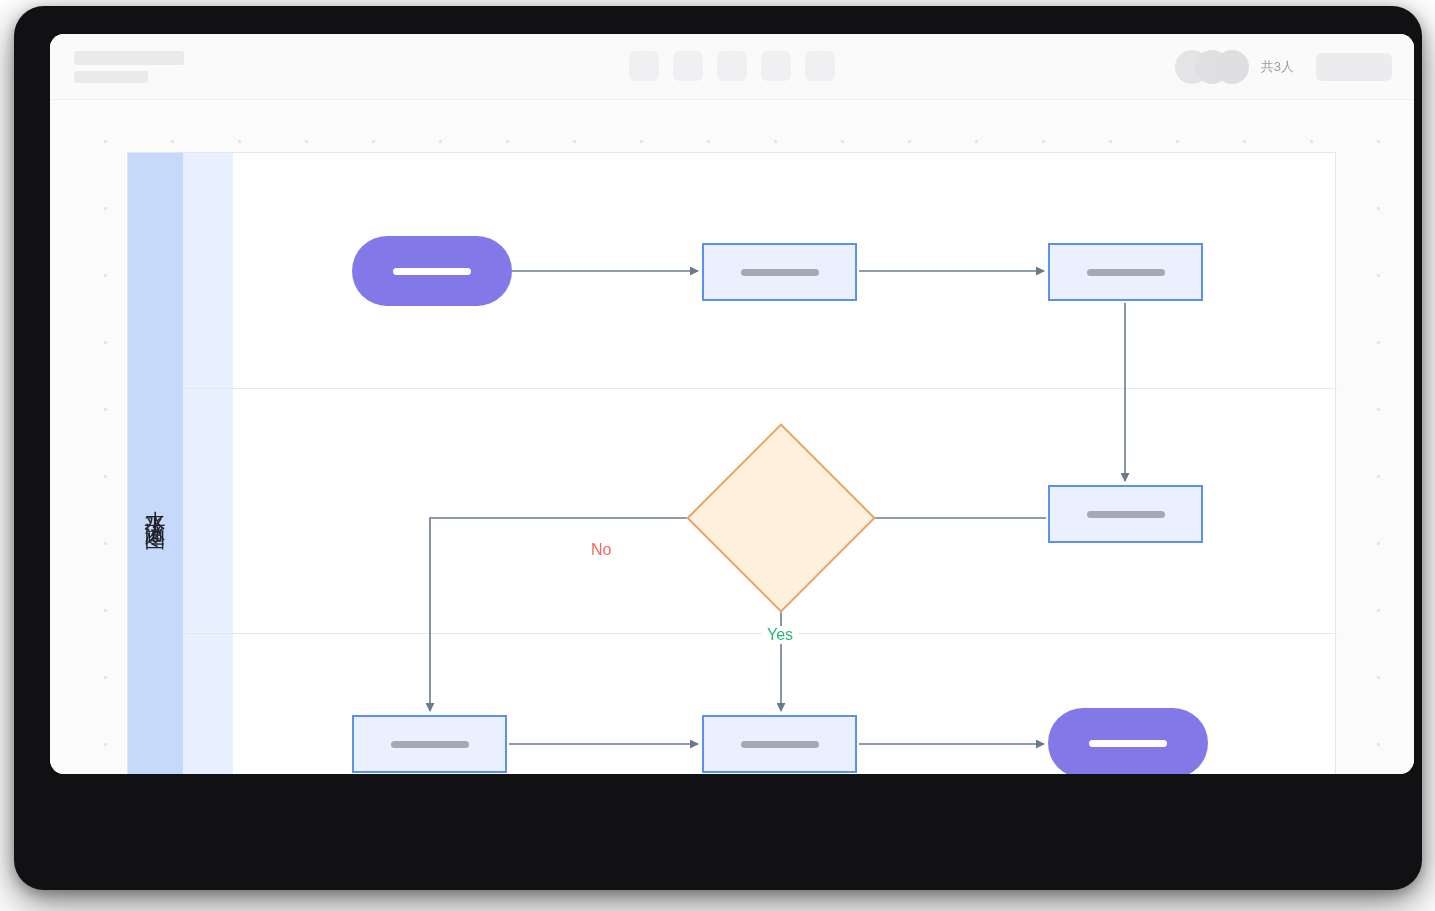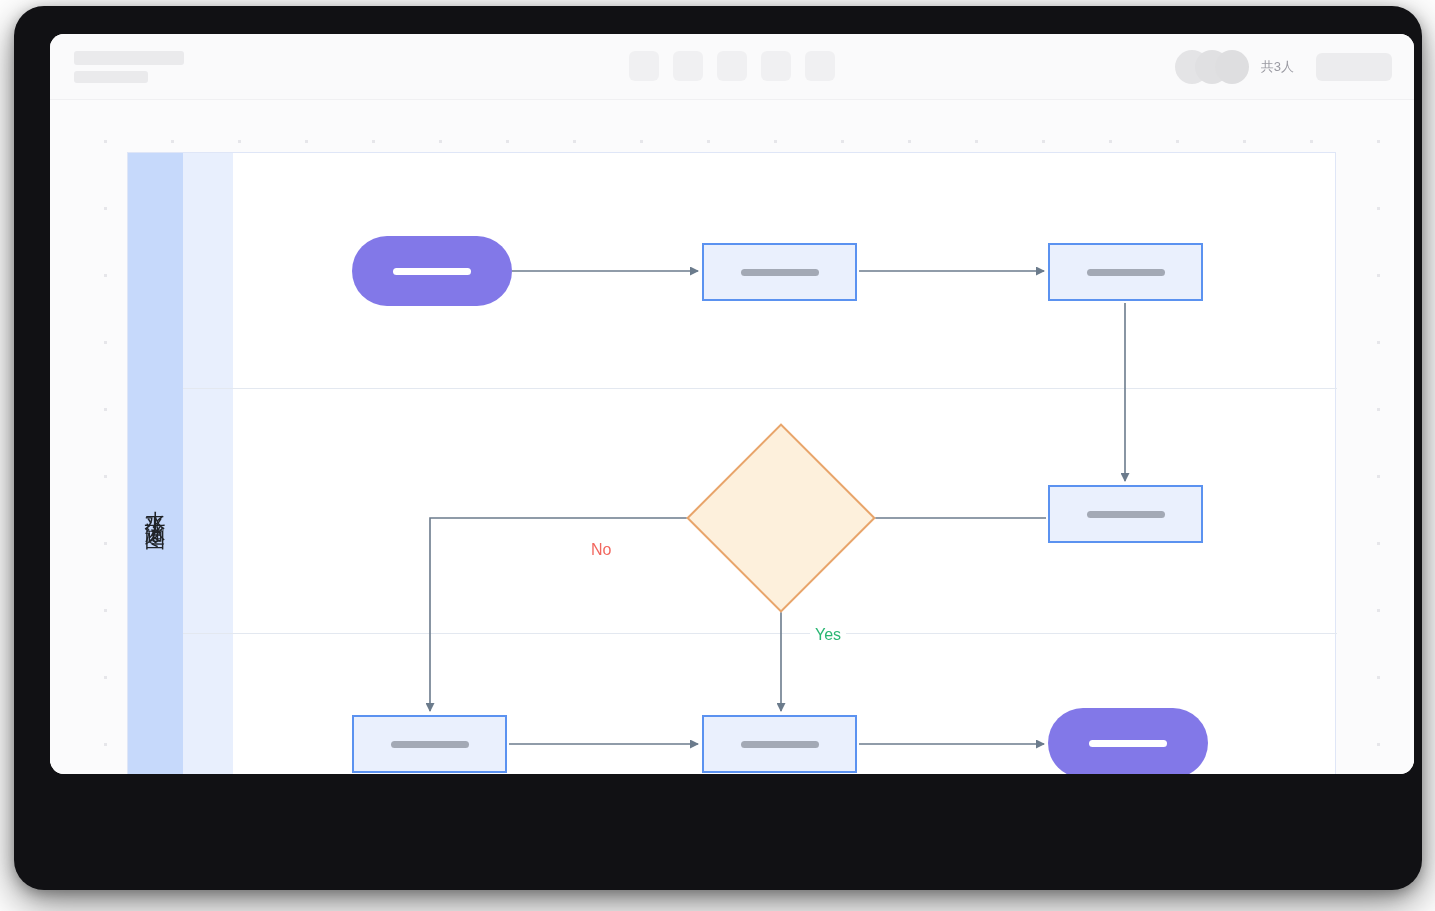--- a/index.html
+++ b/index.html
@@ -317,20 +317,20 @@
           <div class="shape process" style="left:574px; top:562px; width:155px; height:58px;">
             <div class="inner-bar"></div>
           </div>
 
           <div class="shape terminator" style="left:920px; top:555px; width:160px; height:70px;">
             <div class="inner-bar"></div>
           </div>
 
           <div class="edge-label" id="label-no" style="left:458px; top:356px;">No</div>
 
-          <div class="edge-label" id="label-yes" style="left:634px; top:473px;margin-left:48px;">Yes</div>
+          <div class="edge-label" id="label-yes" style="left:634px; top:473px;">Yes</div>
 
         </div>
       </div>
     </div>
 
   </div>
 </div>
 
 </body></html>

